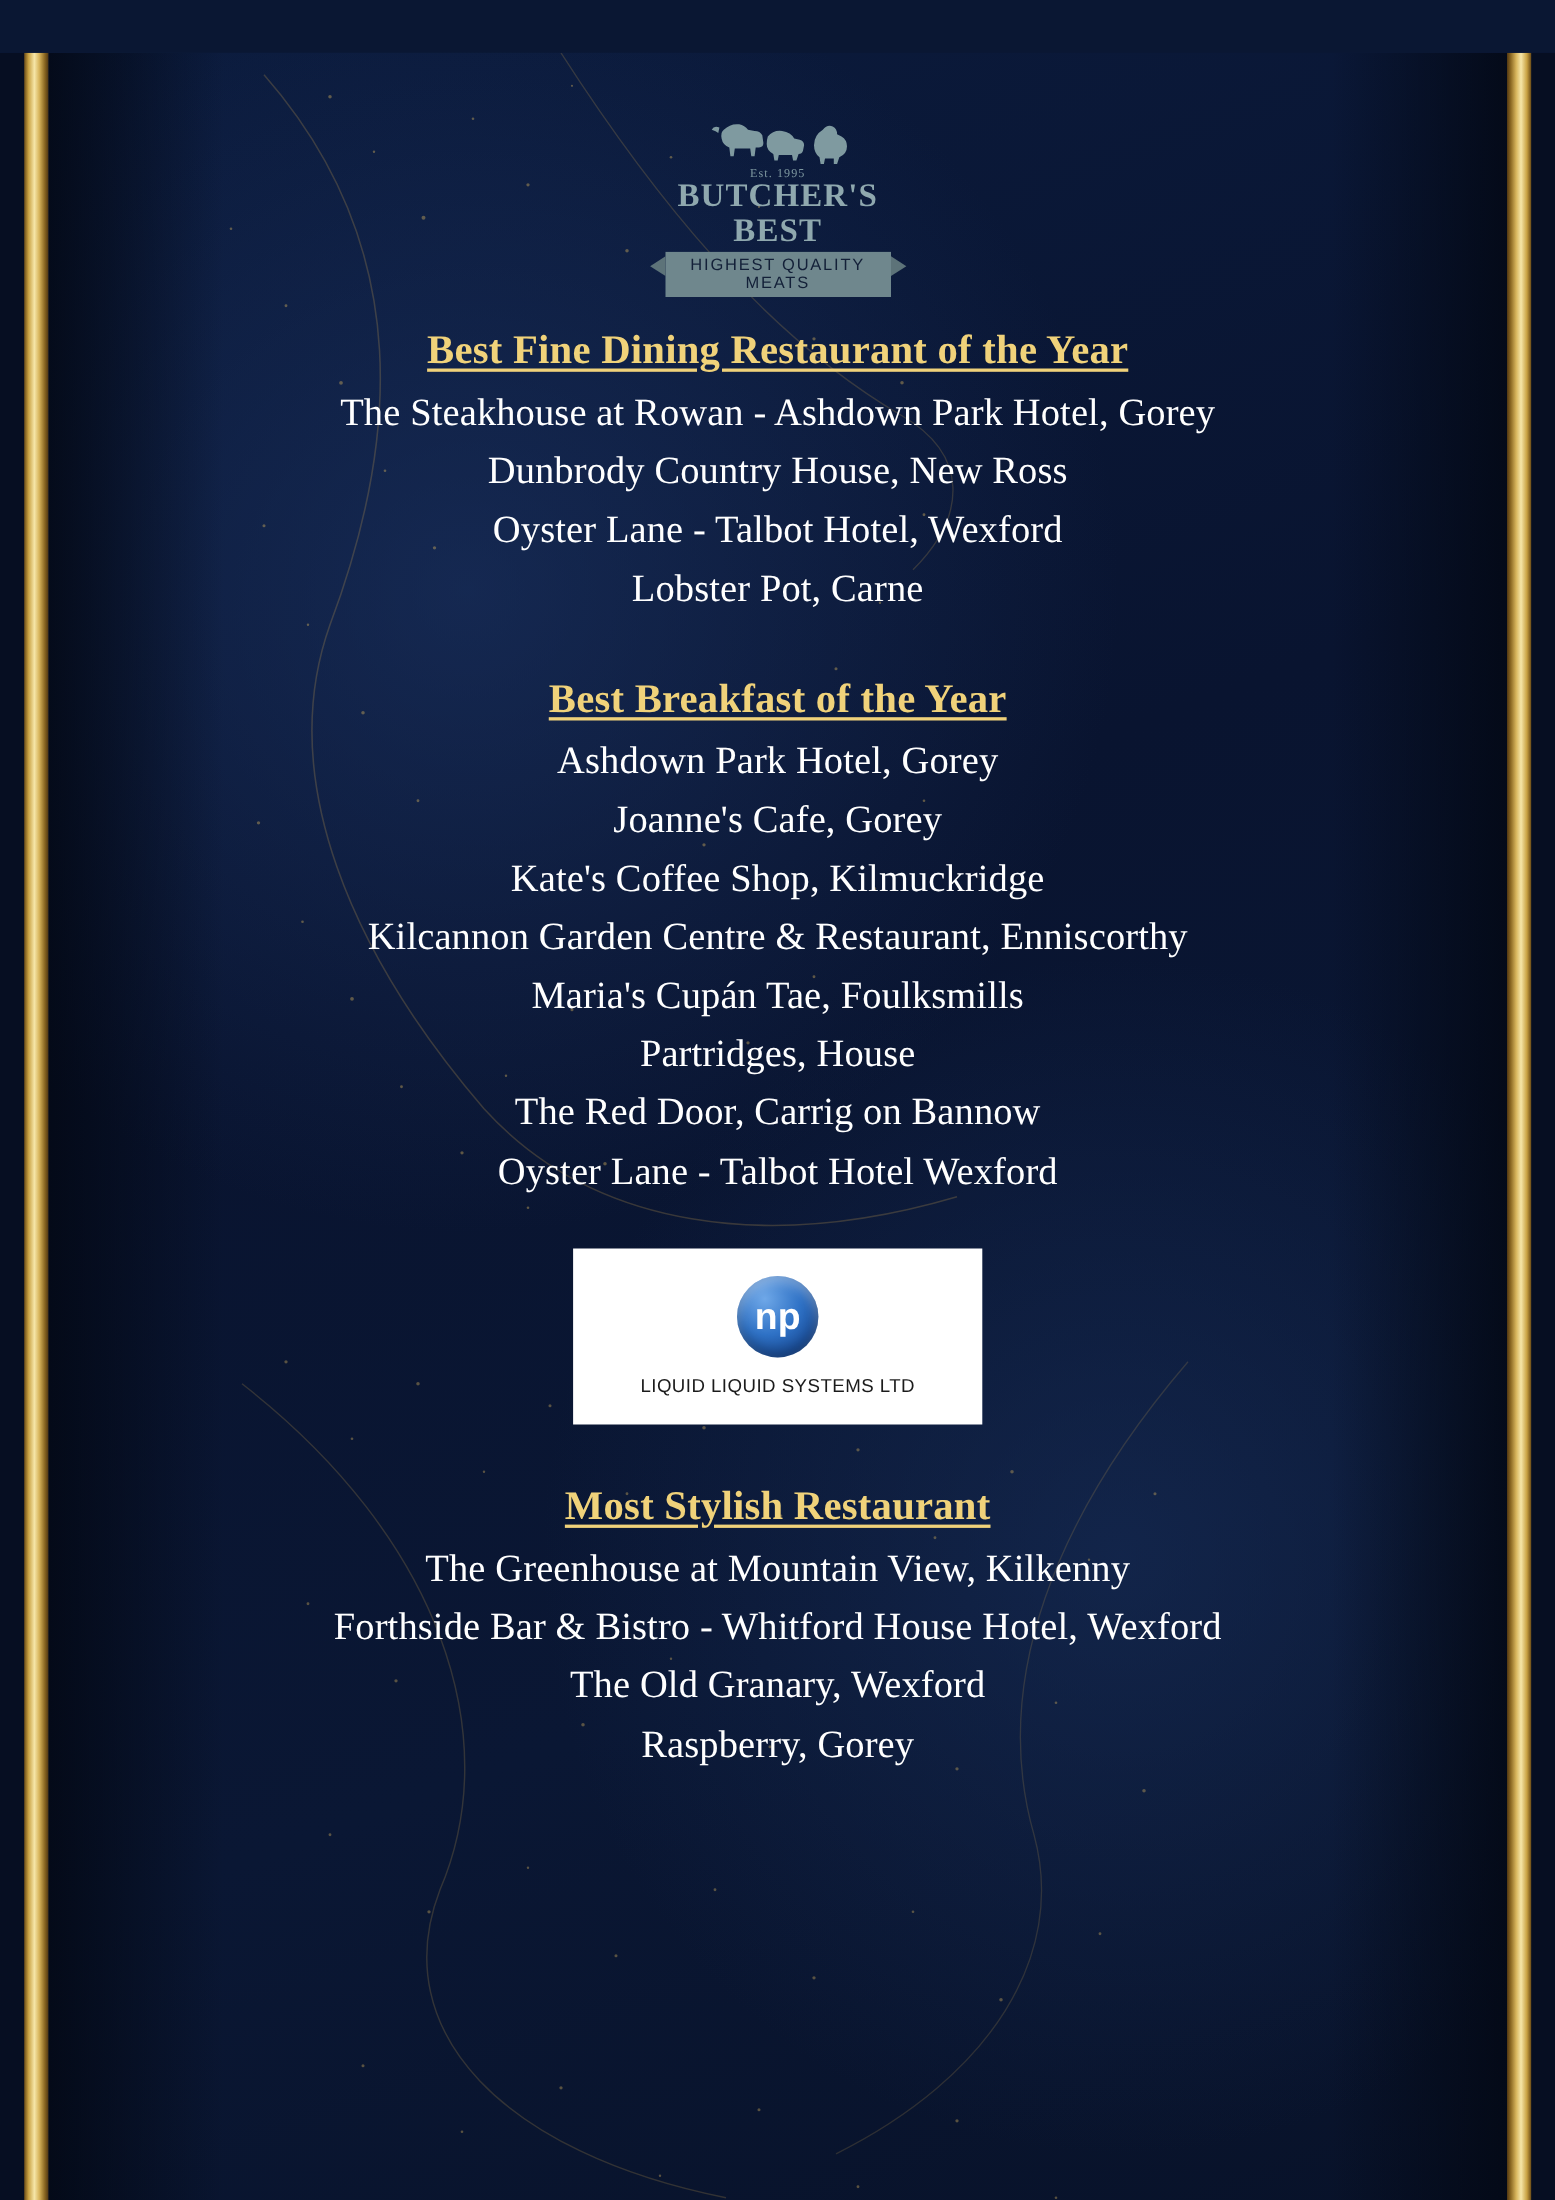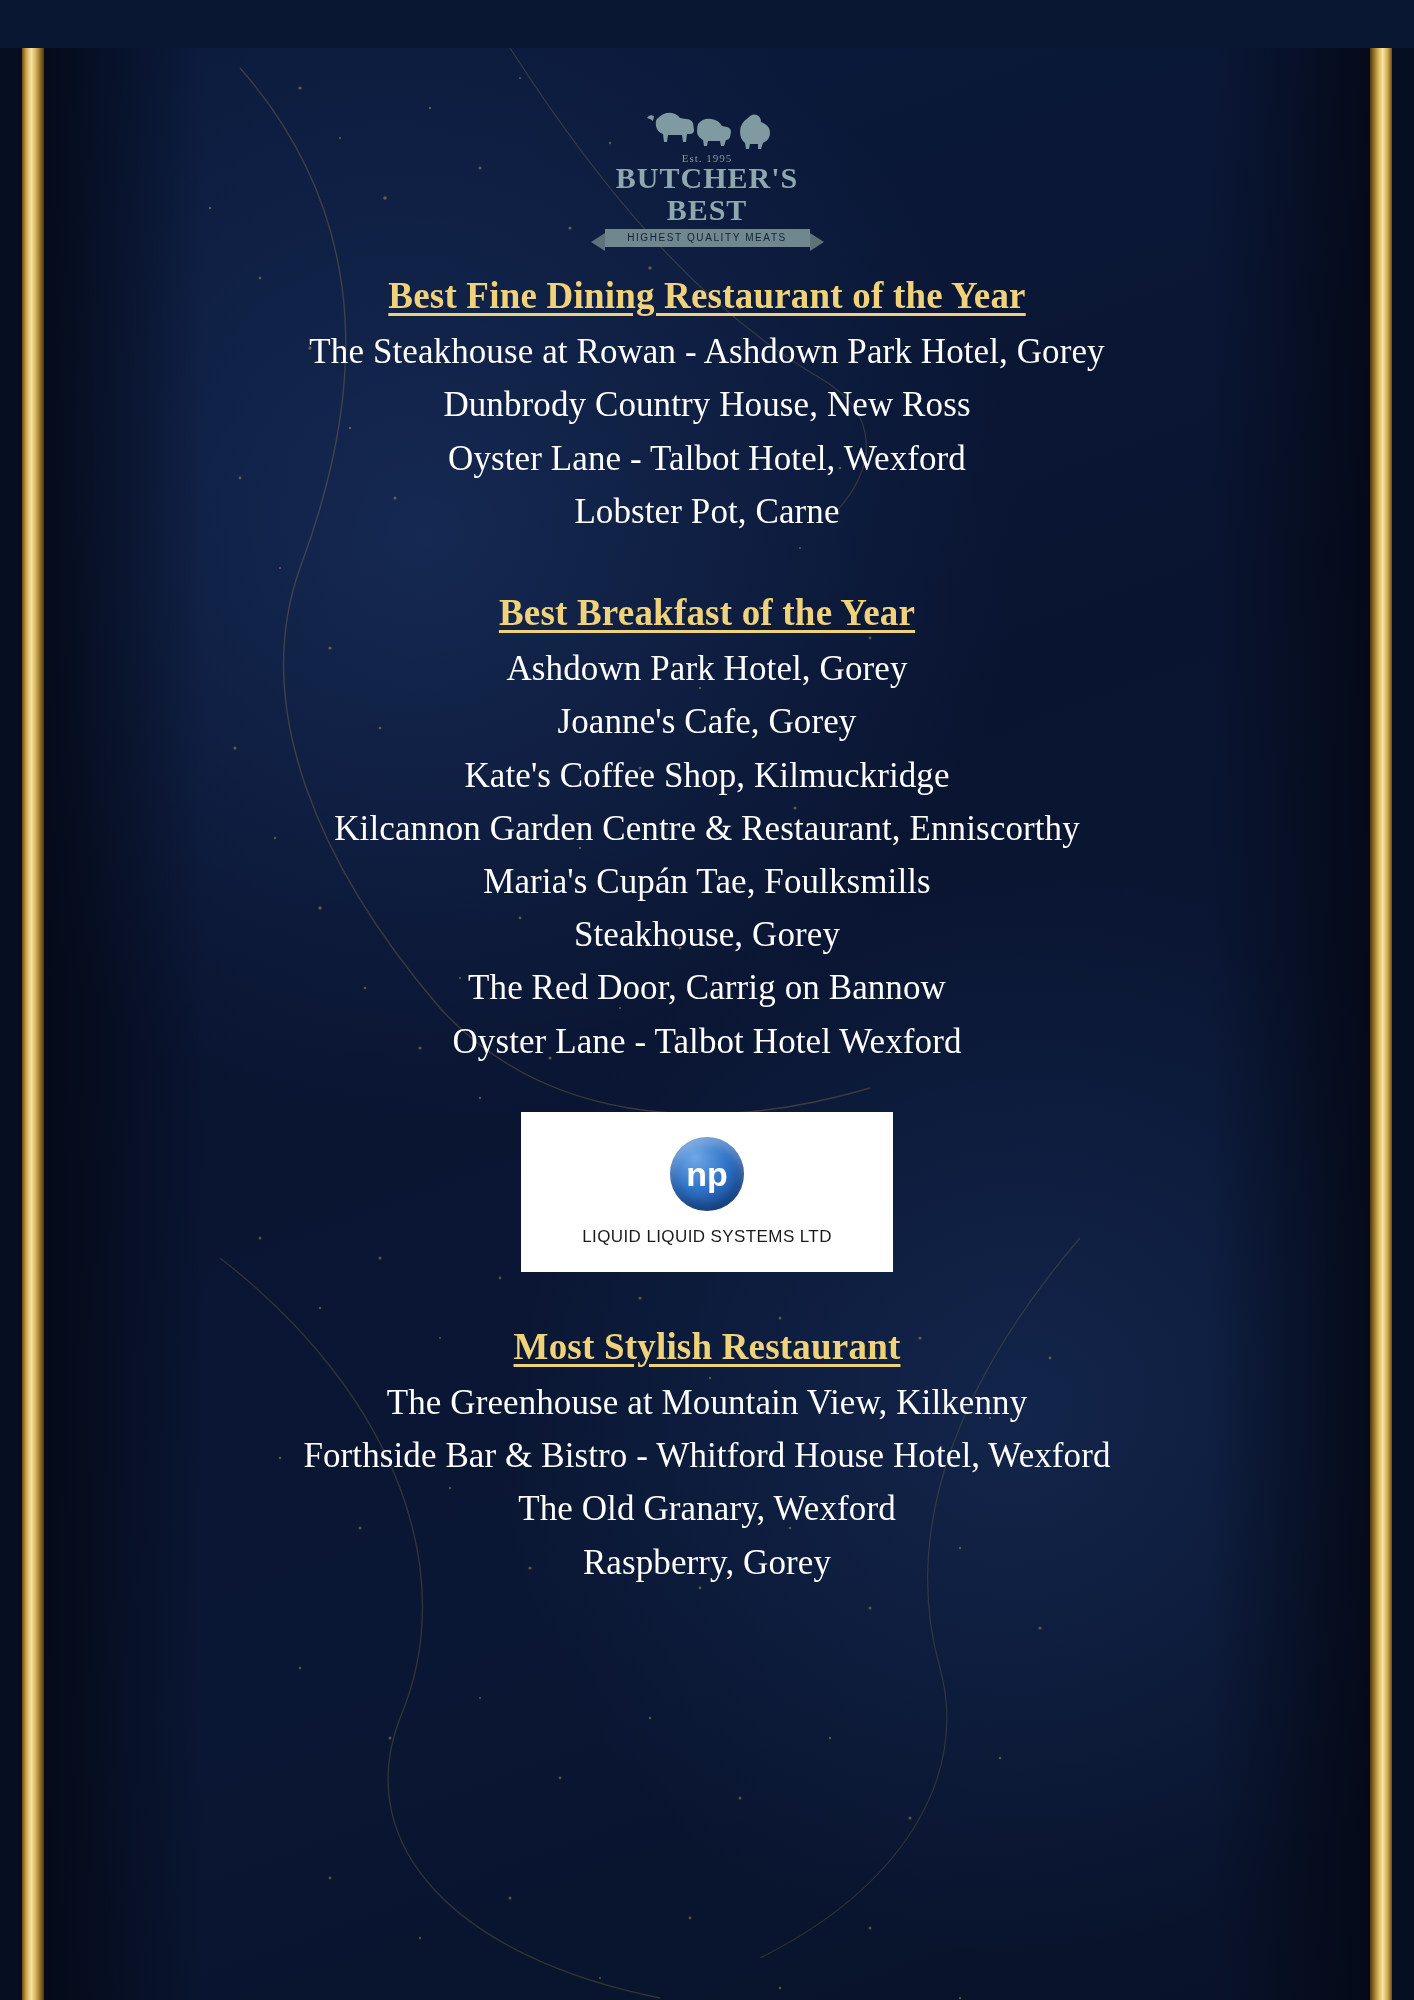--- a/index.html
+++ b/index.html
@@ -106,21 +106,21 @@
     color: #8fa8ae;
     margin-top: 2px;
     line-height: 1.05;
   }
   .logo-ribbon {
     margin: 4px auto 0;
     width: 205px;
     background: #6f878d;
     color: #132038;
     font-family: "Liberation Sans", sans-serif;
-    font-size: 10px;
+    font-size: 15px;
     letter-spacing: 1.6px;
     padding: 3px 0 4px;
     position: relative;
     text-align: center;
   }
   .logo-ribbon:before, .logo-ribbon:after {
     content: "";
     position: absolute;
     top: 4px;
     width: 0; height: 0;
@@ -337,21 +337,21 @@
 
     <div class="gap-1"></div>
 
     <div class="section" style="margin-top:0">
       <div class="section-title">Best Breakfast of the Year</div>
       <div class="entry">Ashdown Park Hotel, Gorey</div>
       <div class="entry">Joanne's Cafe, Gorey</div>
       <div class="entry">Kate's Coffee Shop, Kilmuckridge</div>
       <div class="entry">Kilcannon Garden Centre &amp; Restaurant, Enniscorthy</div>
       <div class="entry">Maria's Cupán Tae, Foulksmills</div>
-      <div class="entry">Steakhouse, Gorey</div>
+      <div class="entry">Partridges, House</div>
       <div class="entry">The Red Door, Carrig on Bannow</div>
       <div class="entry">Oyster Lane - Talbot Hotel Wexford</div>
     </div>
 
     <div class="sponsor">
       <div class="np-badge">np</div>
       <div class="sponsor-name">LIQUID LIQUID SYSTEMS LTD</div>
     </div>
 
     <div class="gap-1"></div>

